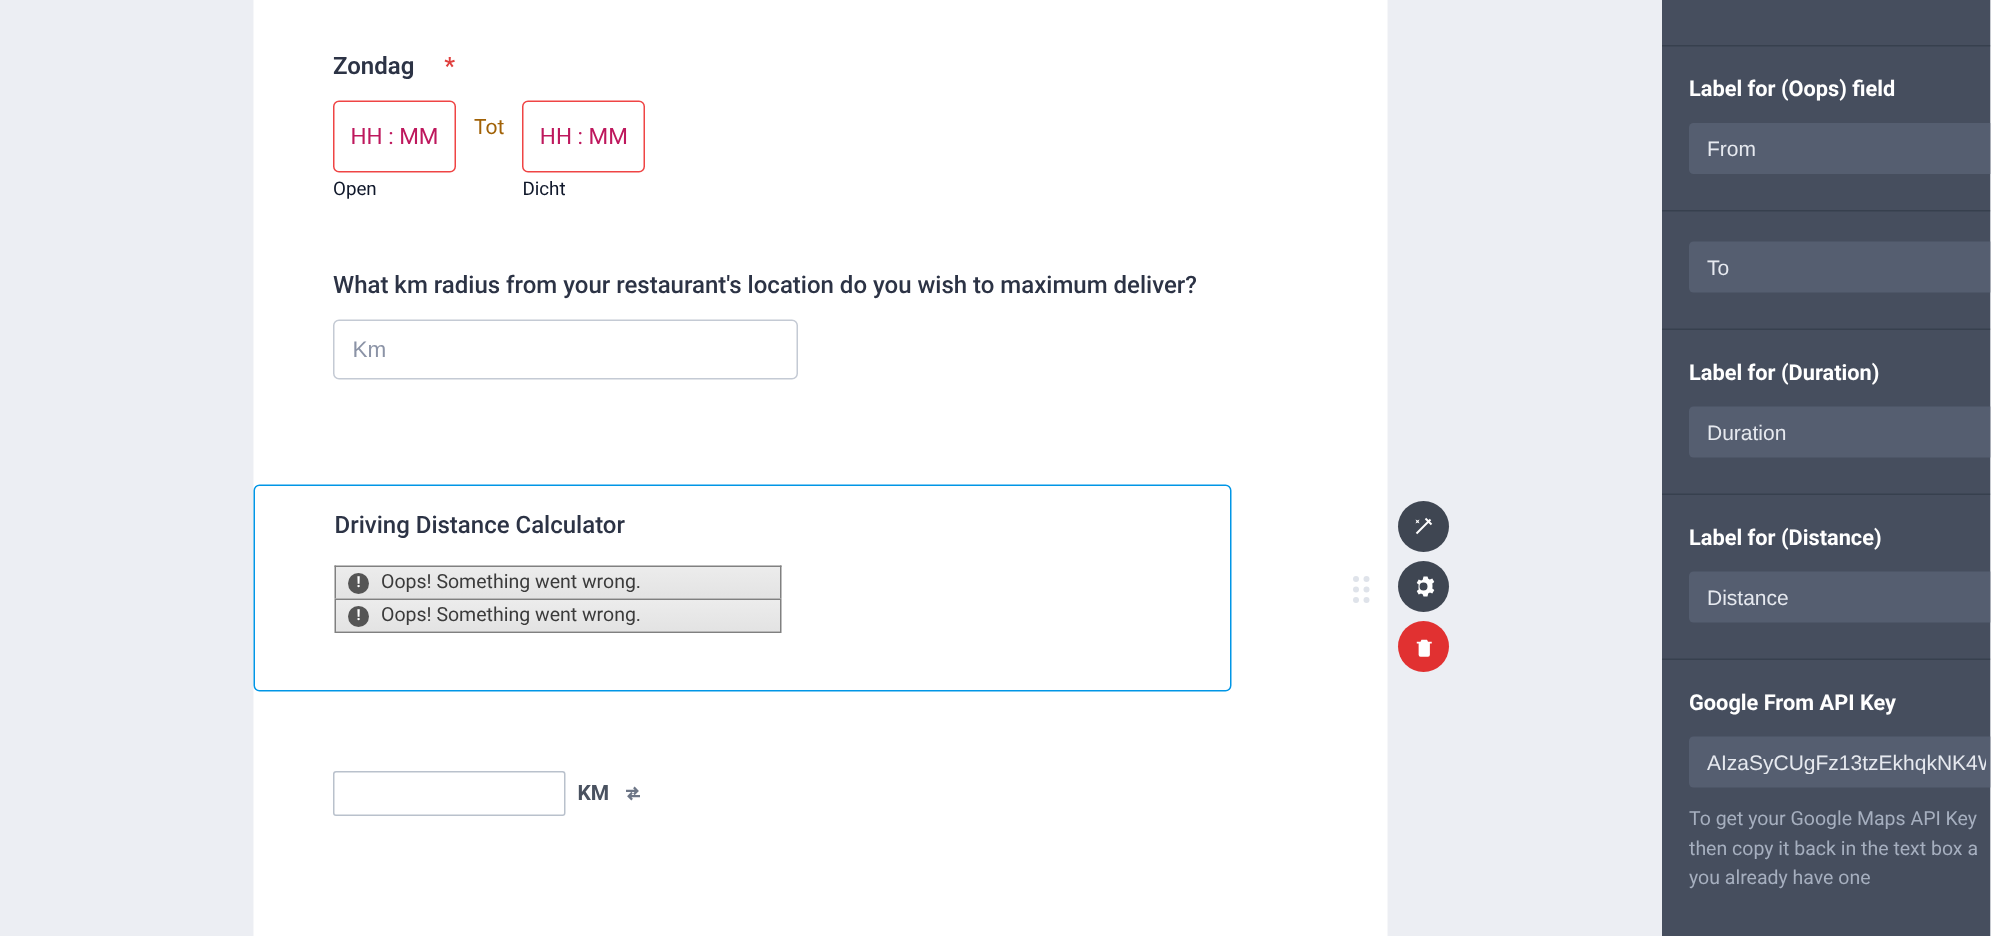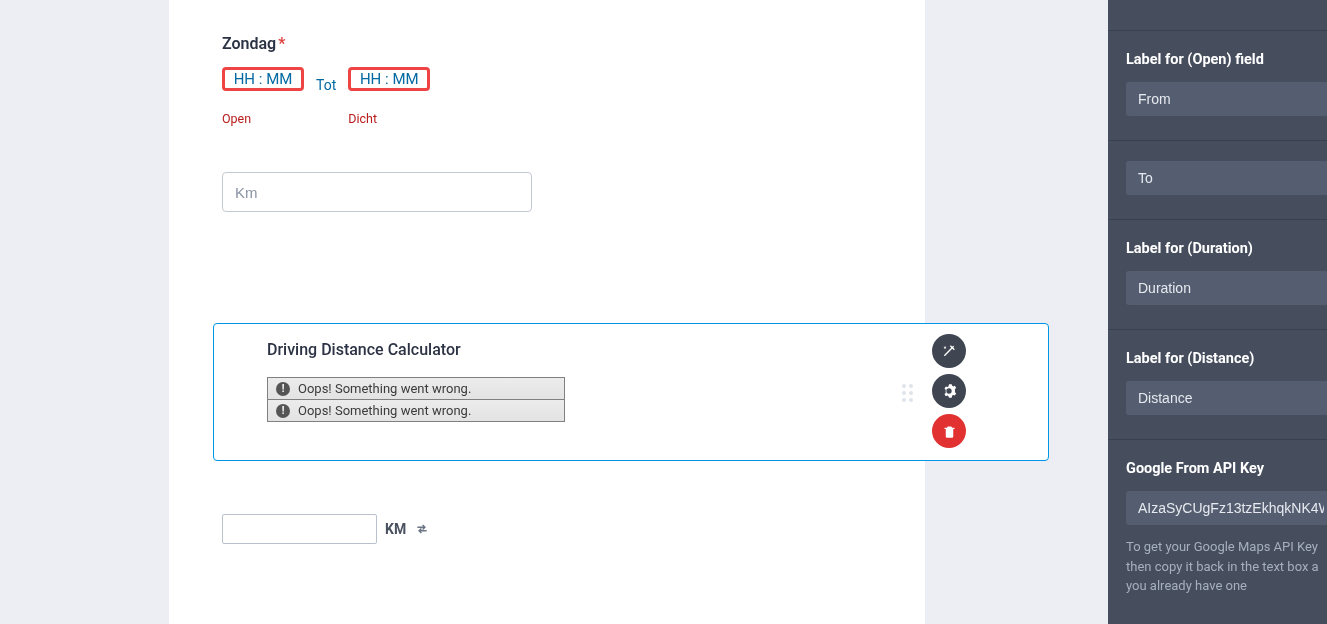--- a/index.html
+++ b/index.html
@@ -29,38 +29,38 @@
     padding-top: 34px;
   }
   .form-section { padding: 0 53px; }
   .field-label {
     font-size: 16px;
     font-weight: 600;
     color: #2c3345;
     margin-bottom: 14px;
     display: flex;
     align-items: center;
-    gap: 2px;
+    gap: 20px;
   }
   .req { color: #e0403e; }
   .time-row { display: flex; align-items: flex-start; gap: 12px; }
   .time-col { display: flex; flex-direction: column; }
   .time-input {
     width: 82px;
-    height: 24px;
-    border: 3px solid #ef4444;
+    height: 48px;
+    border: 1px solid #ef4444;
     border-radius: 4px;
     display: flex;
     align-items: center;
     justify-content: center;
-    color: #0369a1;
+    color: #be185d;
     font-size: 15px;
   }
-  .tot-label { font-size: 14px; color: #0369a1; padding-top: 10px; }
-  .sub-label { font-size: 12.5px; color: #b91c1c; margin-top: 20px; }
+  .tot-label { font-size: 14px; color: #a16207; padding-top: 10px; }
+  .sub-label { font-size: 12.5px; color: #0f172a; margin-top: 4px; }
   .q-label {
     font-size: 16px;
     font-weight: 500;
     color: #2c3345;
     margin-bottom: 14px;
   }
   .text-input {
     width: 310px;
     height: 40px;
     border: 1px solid #c4cad4;
@@ -68,27 +68,26 @@
     padding: 0 12px;
     font-size: 15px;
     color: #2c3345;
   }
   .text-input::placeholder { color: #8b93a6; }
   .help-text { font-size: 13px; color: #8895ab; margin-top: 16px; }
   .selected-widget {
     position: absolute;
     left: 169px;
     top: 323px;
-    width: 836px;
+    width: 652px;
     height: 138px;
     border: 1.5px solid #0096e6;
     border-radius: 4px;
     background: #fff;
     padding: 16px 53px 0 53px;
-    margin-left: 44px;
   }
   .widget-title { font-size: 16px; font-weight: 500; color: #2c3345; margin-bottom: 18px; }
   .error-row {
     width: 298px;
     display: flex;
     align-items: center;
     gap: 8px;
     border: 1px solid #808080;
     background: linear-gradient(#ececec, #e3e3e3);
     padding: 3px 8px;
@@ -189,20 +188,21 @@
         <div class="time-col">
           <div class="time-input">
             <span>HH : MM</span>
           </div>
           <span class="sub-label">Dicht</span>
         </div>
       </div>
     </div>
 
     <div class="form-section" style="margin-top:46px;">
+      <div class="q-label">What km radius from your restaurant's location do you wish to maximum deliver?</div>
       <input class="text-input" placeholder="Km" style="">
     </div>
 
   </div>
 
   <div class="selected-widget">
     <div class="widget-title">Driving Distance Calculator</div>
     <div class="error-row" style="border-bottom:none;">
       <span class="error-icon">!</span>
       <span>Oops! Something went wrong.</span>
@@ -253,21 +253,21 @@
         </svg>
       </span>
     </div>
   </div>
 </div>
 
 <div class="sidebar">
   <div class="side-group"></div>
 
   <div class="side-group">
-    <div class="side-label">Label for (Open) field</div>
+    <div class="side-label">Label for (Oops) field</div>
     <input class="side-input" value="From" style="">
   </div>
 
   <div class="side-group">
     <input class="side-input" value="To" style="">
   </div>
 
   <div class="side-group">
     <div class="side-label">Label for (Duration)</div>
     <input class="side-input" value="Duration" style="">

